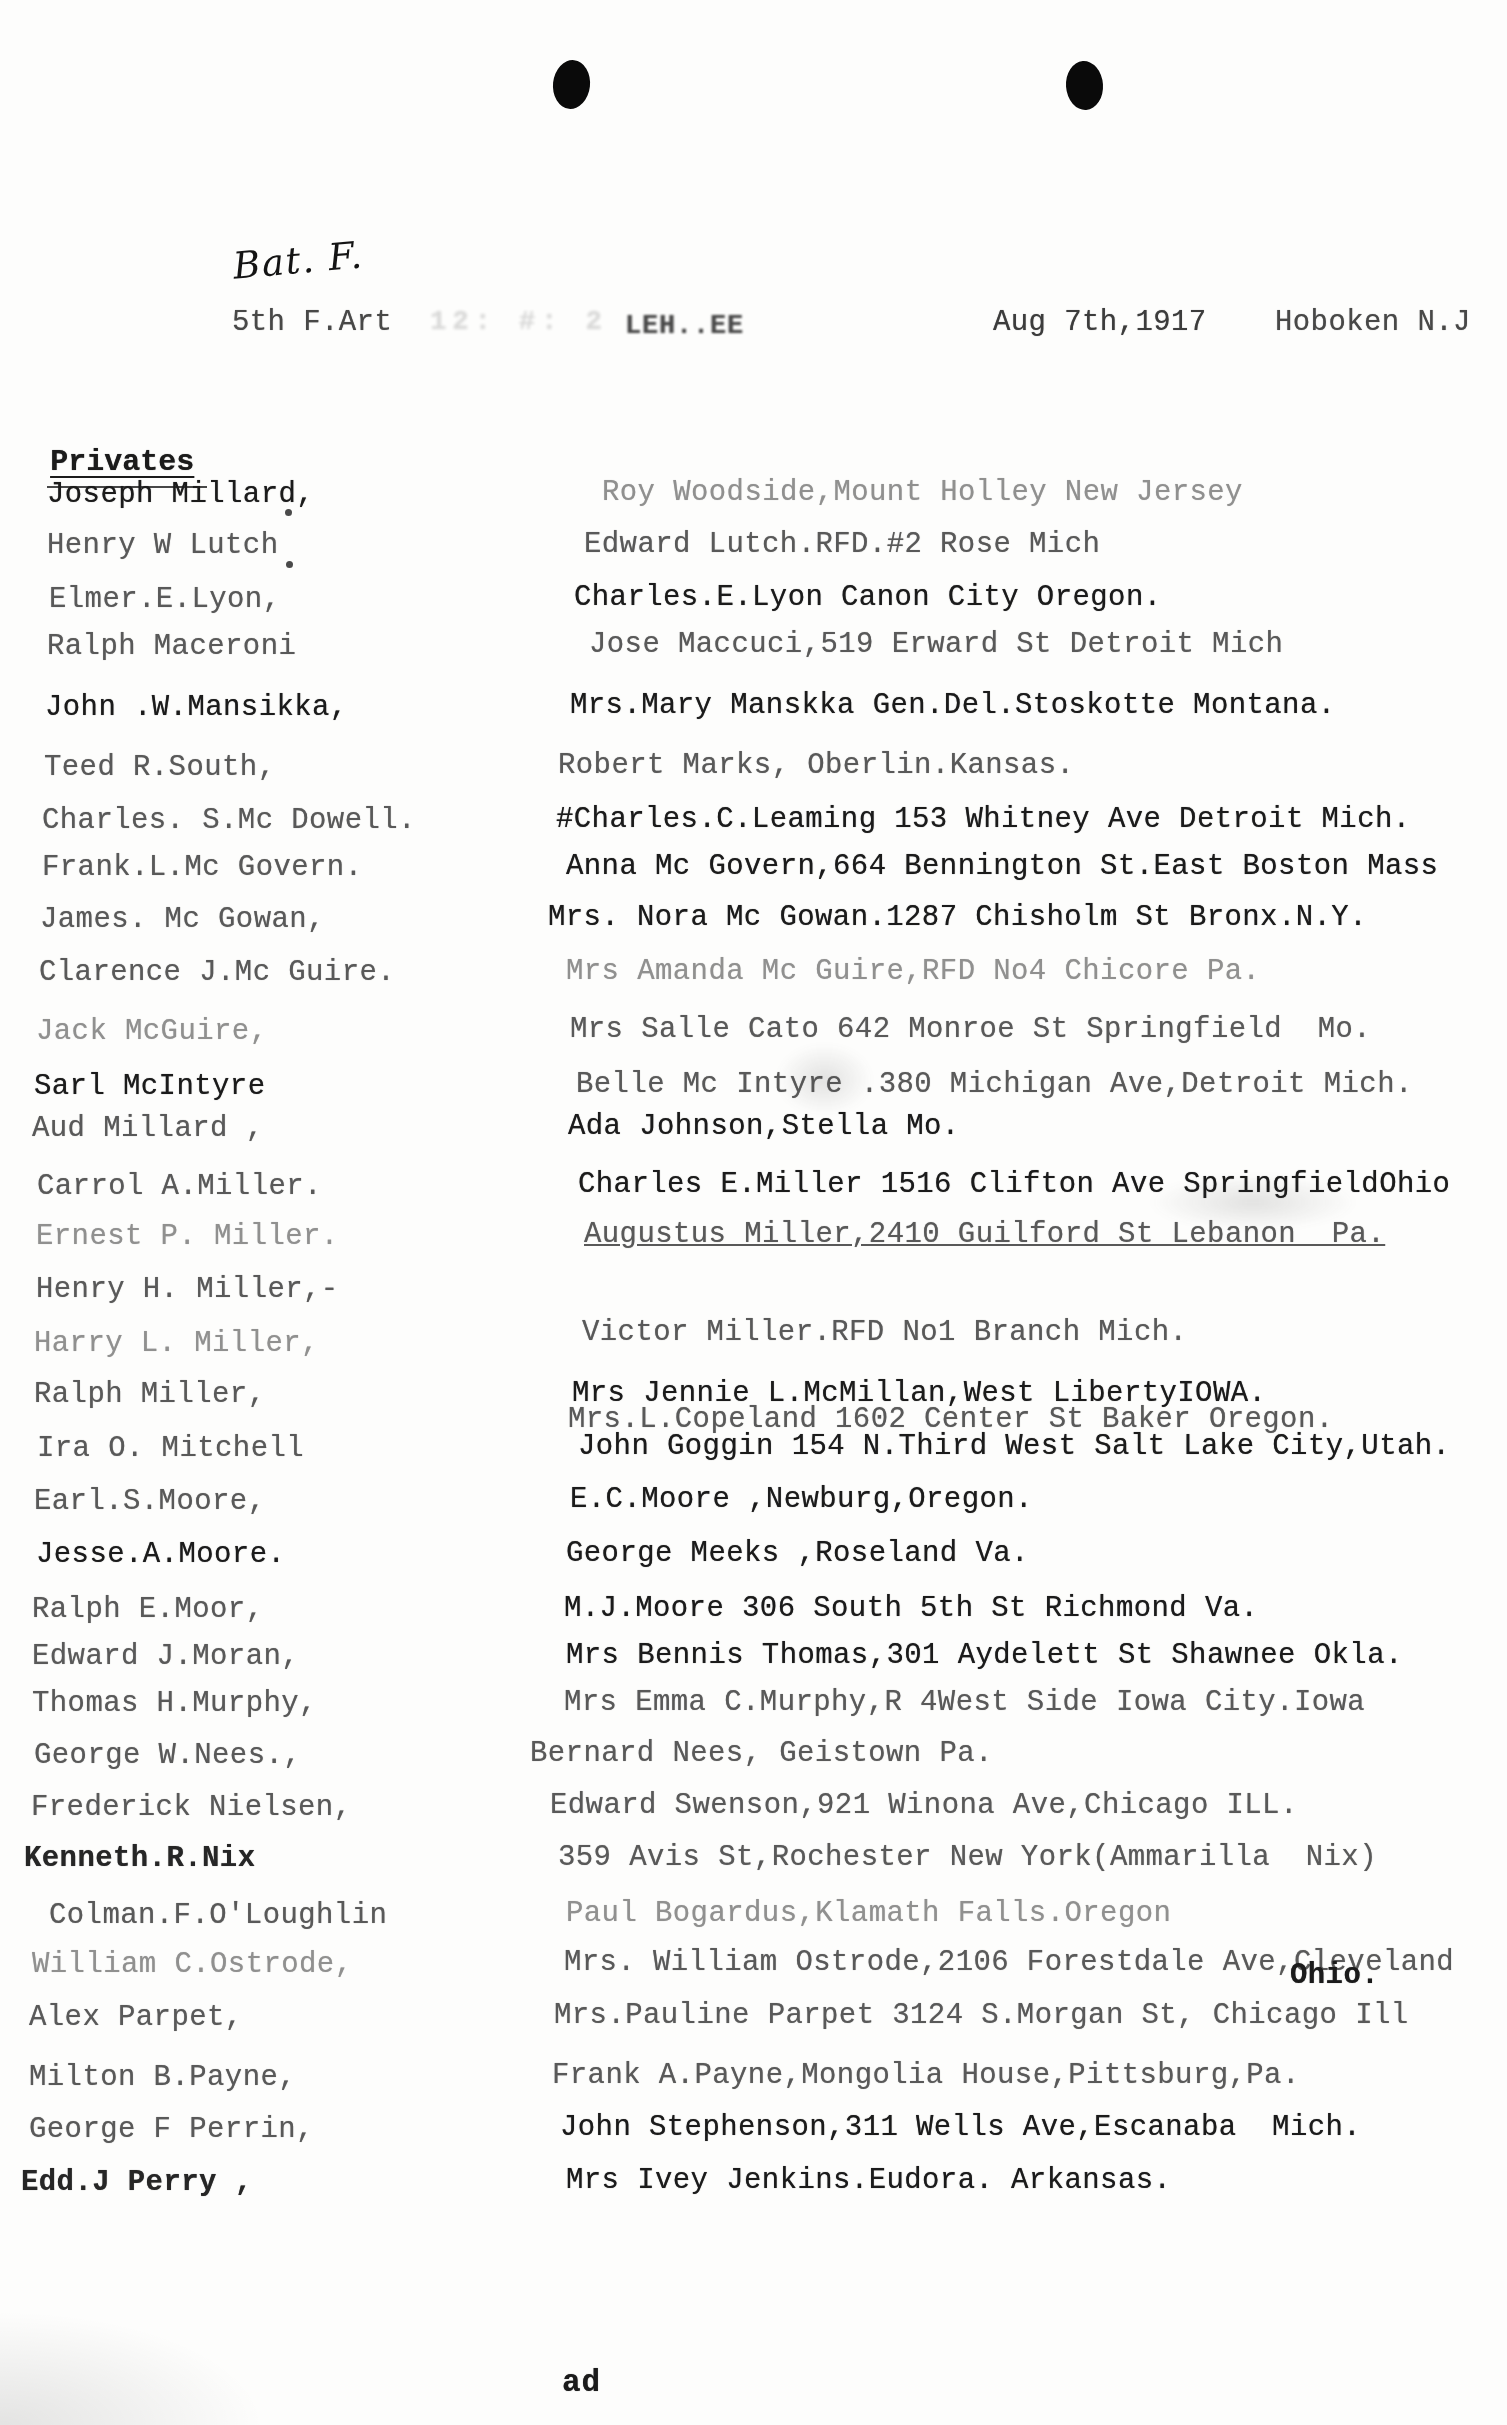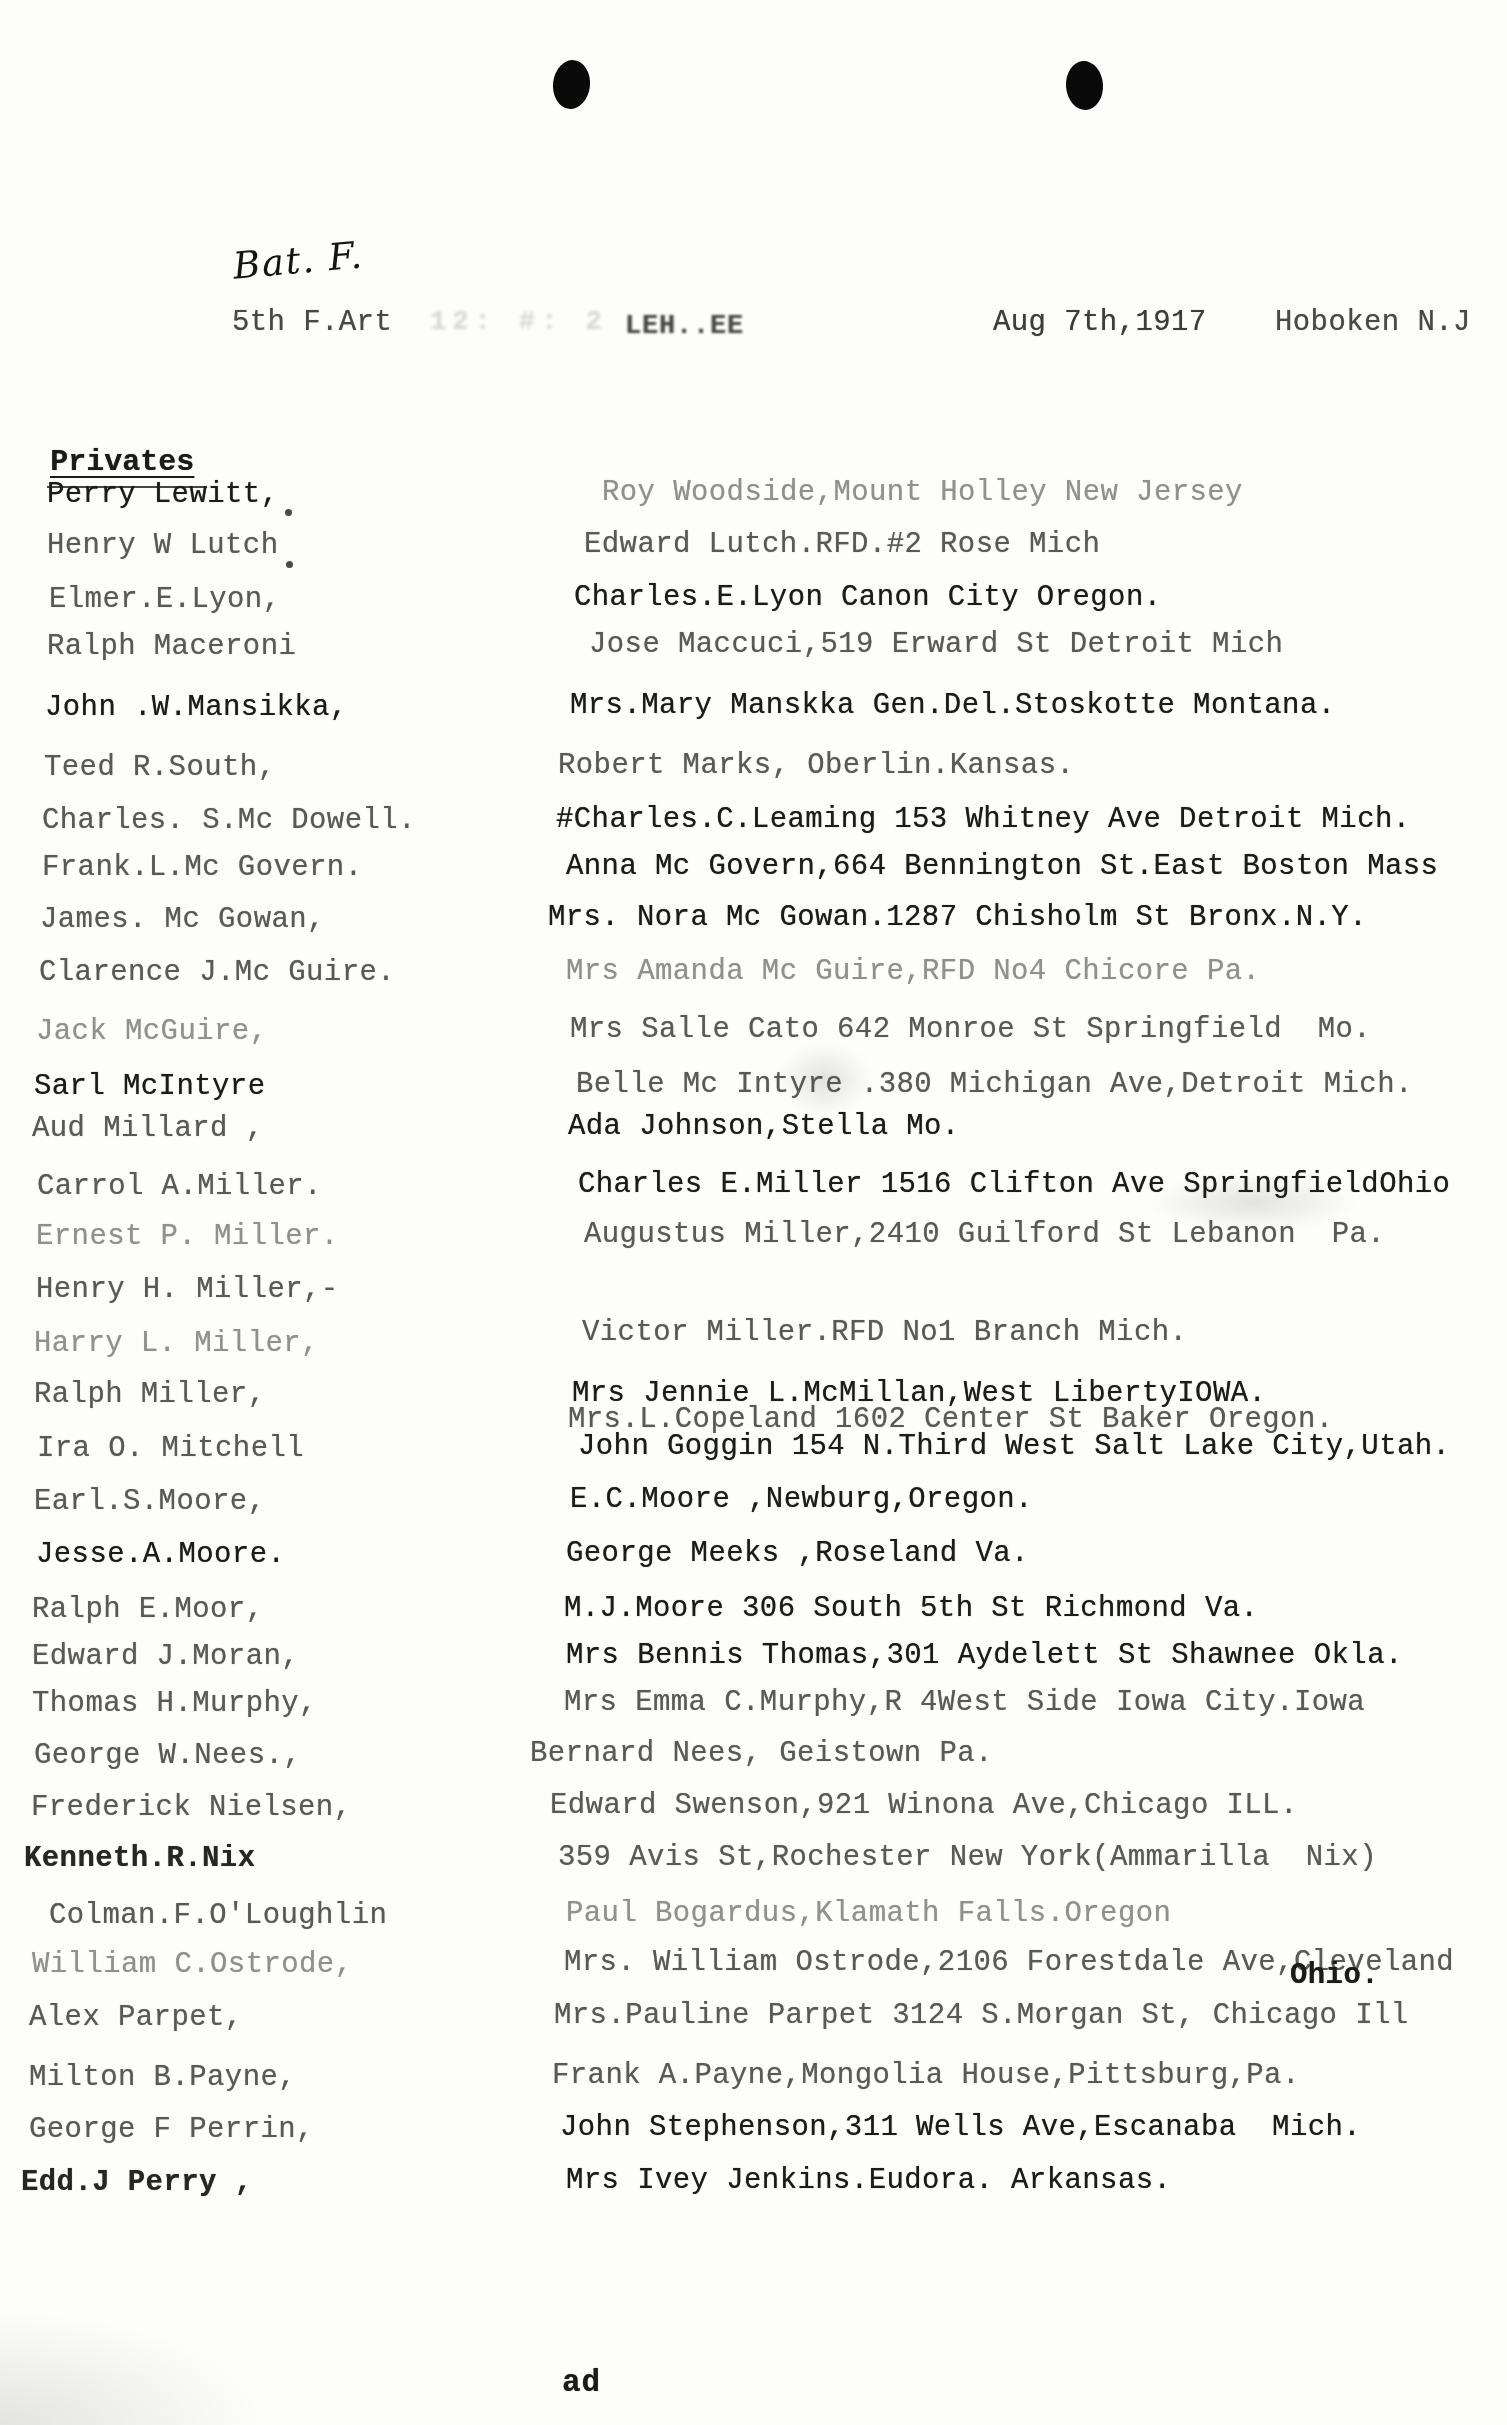--- a/index.html
+++ b/index.html
@@ -54,21 +54,21 @@
 <div class="abs hand" style="left:233px;top:239px;">Bat. F.</div>
 <div class="abs type" style="left:232px;top:307px;opacity:.8;">5th F.Art</div>
 <div class="abs type stamp-faded" style="left:430px;top:306px;">12: #: 2</div>
 <div class="abs type stamp-dark" style="left:625px;top:310px;">LEH..EE</div>
 <div class="abs type" style="left:993px;top:307px;opacity:.85;">Aug 7th,1917</div>
 <div class="abs type" style="left:1275px;top:307px;opacity:.8;">Hoboken N.J</div>
 
 <div class="abs heading" style="left:47px;top:445px;">Privates</div>
 
 <div class="abs" style="left:0;top:0;width:1508px;height:2426px;">
-    <div class="abs type " style="top: 479px; left: 47px;">Perry Lewitt,</div>
+    <div class="abs type " style="top: 479px; left: 47px;">Joseph Millard,</div>
     <div class="abs type fade" style="top: 477px; left: 602px;">Roy Woodside,Mount Holley New Jersey</div>
     <div class="abs type soft" style="top: 530px; left: 47px;">Henry W Lutch</div>
     <div class="abs type soft" style="top: 529px; left: 584px;">Edward Lutch.RFD.#2 Rose Mich</div>
     <div class="abs type soft" style="top: 584px; left: 49px;">Elmer.E.Lyon,</div>
     <div class="abs type " style="top: 582px; left: 574px;">Charles.E.Lyon Canon City Oregon.</div>
     <div class="abs type soft" style="top: 631px; left: 47px;">Ralph Maceroni</div>
     <div class="abs type soft" style="top: 629px; left: 589px;">Jose Maccuci,519 Erward St Detroit Mich</div>
     <div class="abs type " style="top: 692px; left: 45px;">John .W.Mansikka,</div>
     <div class="abs type " style="top: 690px; left: 570px;">Mrs.Mary Manskka Gen.Del.Stoskotte Montana.</div>
     <div class="abs type soft" style="top: 752px; left: 44px;">Teed R.South,</div>
@@ -83,21 +83,21 @@
     <div class="abs type fade" style="top: 956px; left: 566px;">Mrs Amanda Mc Guire,RFD No4 Chicore Pa.</div>
     <div class="abs type fade" style="top: 1016px; left: 36px;">Jack McGuire,</div>
     <div class="abs type soft" style="top: 1014px; left: 570px;">Mrs Salle Cato 642 Monroe St Springfield  Mo.</div>
     <div class="abs type " style="top: 1071px; left: 34px;">Sarl McIntyre</div>
     <div class="abs type soft" style="top: 1069px; left: 576px;">Belle Mc Intyre .380 Michigan Ave,Detroit Mich.</div>
     <div class="abs type soft" style="top: 1113px; left: 32px;">Aud Millard ,</div>
     <div class="abs type " style="top: 1111px; left: 568px;">Ada Johnson,Stella Mo.</div>
     <div class="abs type soft" style="top: 1171px; left: 37px;">Carrol A.Miller.</div>
     <div class="abs type " style="top: 1169px; left: 578px;">Charles E.Miller 1516 Clifton Ave SpringfieldOhio</div>
     <div class="abs type fade" style="top: 1221px; left: 36px;">Ernest P. Miller.</div>
-    <div class="abs type soft" style="top: 1219px; left: 584px;">Augustus Miller,2410 Guilford St Lebanon  Pa.</div>
+    <div class="abs type soft" style="top: 1219px; left: 584px; text-decoration: underline;">Augustus Miller,2410 Guilford St Lebanon  Pa.</div>
     <div class="abs type soft" style="top: 1274px; left: 36px;">Henry H. Miller,-</div>
     <div class="abs type soft" style="top: 1273px; left: 582px; margin-top: 44px;">Victor Miller.RFD No1 Branch Mich.</div>
     <div class="abs type fade" style="top: 1328px; left: 34px;">Harry L. Miller,</div>
     <div class="abs type soft" style="top: 1404px; left: 568px;">Mrs.L.Copeland 1602 Center St Baker Oregon.</div>
     <div class="abs type soft" style="top: 1379px; left: 34px;">Ralph Miller,</div>
     <div class="abs type " style="top: 1378px; left: 572px;">Mrs Jennie L.McMillan,West LibertyIOWA.</div>
     <div class="abs type soft" style="top: 1433px; left: 37px;">Ira O. Mitchell</div>
     <div class="abs type " style="top: 1431px; left: 578px; text-align: right;">John Goggin 154 N.Third West Salt Lake City,Utah.</div>
     <div class="abs type soft" style="top: 1486px; left: 34px;">Earl.S.Moore,</div>
     <div class="abs type " style="top: 1484px; left: 570px;">E.C.Moore ,Newburg,Oregon.</div>

